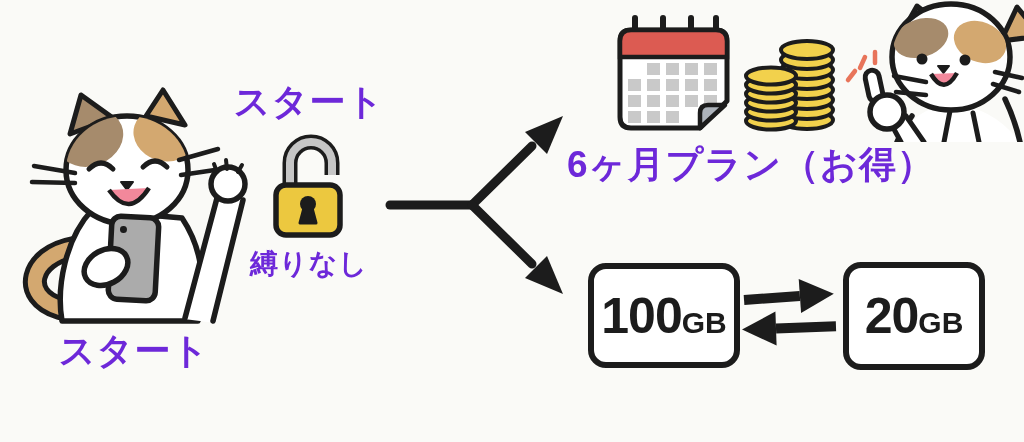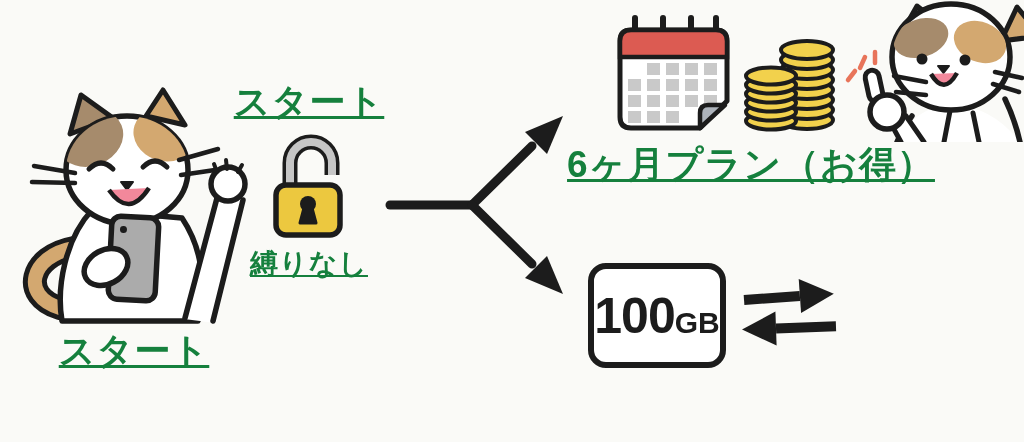--- a/index.html
+++ b/index.html
@@ -6,22 +6,21 @@
   .stage{
     position:relative;width:1024px;height:442px;overflow:hidden;
     background:#FAFAF7;
     font-family:"Liberation Sans","DejaVu Sans",sans-serif;
     color:#1C1C1C;
   }
   .abs{position:absolute;}
   .label{
     position:absolute;transform:translateX(-50%);
     font-weight:700;white-space:nowrap;line-height:1;letter-spacing:1px;
-    color:#15803d;
-    text-decoration:underline;
+    color:#6d28d9;
   }
   .lbl-36{font-size:36px;}
   .lbl-37{font-size:37px;text-align:right;}
   .lbl-38{font-size:28px;}
   .gb-box{
     position:absolute;box-sizing:border-box;background:#FFFFFF;
     border:6px solid #1C1C1C;border-radius:18px;
     display:flex;align-items:center;justify-content:center;
   }
   .gb-text{font-weight:700;letter-spacing:-1px;line-height:1;}
@@ -194,32 +193,37 @@
 
     <path d="M 52 120 L 64 142 L 86 142 L 66 112 Z" fill="#FFFFFF"></path>
     <path d="M 52 122 L 63 142" class="ink-stroke" stroke-width="5"></path>
     <path d="M 68 116 L 86 142" class="ink-stroke" stroke-width="5"></path>
     <rect x="29" y="70" width="14" height="32" rx="7" fill="#FFFFFF" stroke="#1C1C1C" stroke-width="5" transform="rotate(-12 36 86)"></rect>
     <circle cx="49" cy="112" r="17" fill="#FFFFFF" stroke="#1C1C1C" stroke-width="5.5"></circle>
   </svg>
 
   <div class="label lbl-37" style="left:751px;top:146px">6ヶ月プラン（お得）</div>
 
-  <div class="gb-box" style="left:588px;top:263px;width:138px;height:105px">
+  <div class="gb-box" style="left:588px;top:263px;width:152px;height:105px">
     <div class="gb-text">
       <span class="gb-value">100</span><span class="gb-unit">GB</span>
     </div>
   </div>
 
   <svg class="abs" style="left:736px;top:272px" width="106" height="76" viewBox="0 0 106 76">
     <g transform="rotate(-4 50 26)" fill="#1C1C1C">
       <rect x="8" y="20" width="56" height="10"></rect>
       <polygon points="64,8 64,42 98,25"></polygon>
     </g>
     <g transform="rotate(-2 52 56)" fill="#1C1C1C">
       <rect x="40" y="51" width="60" height="10"></rect>
       <polygon points="40,39 40,73 6,56"></polygon>
     </g>
   </svg>
 
+  <div class="gb-box" style="left:843px;top:262px;width:142px;height:108px">
+    <div class="gb-text">
+      <span class="gb-value">20</span><span class="gb-unit">GB</span>
+    </div>
+  </div>
 
 
 </div>
 
 </body></html>

